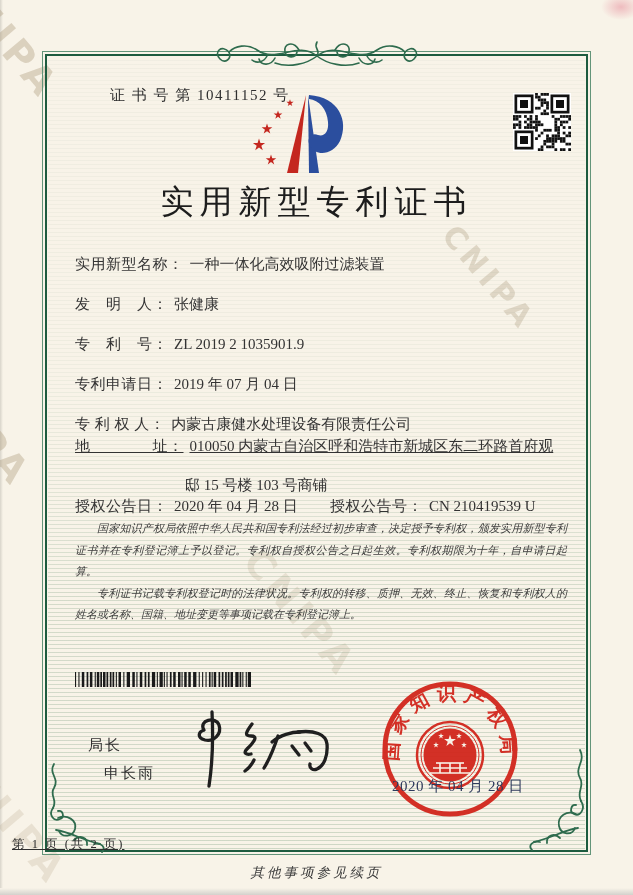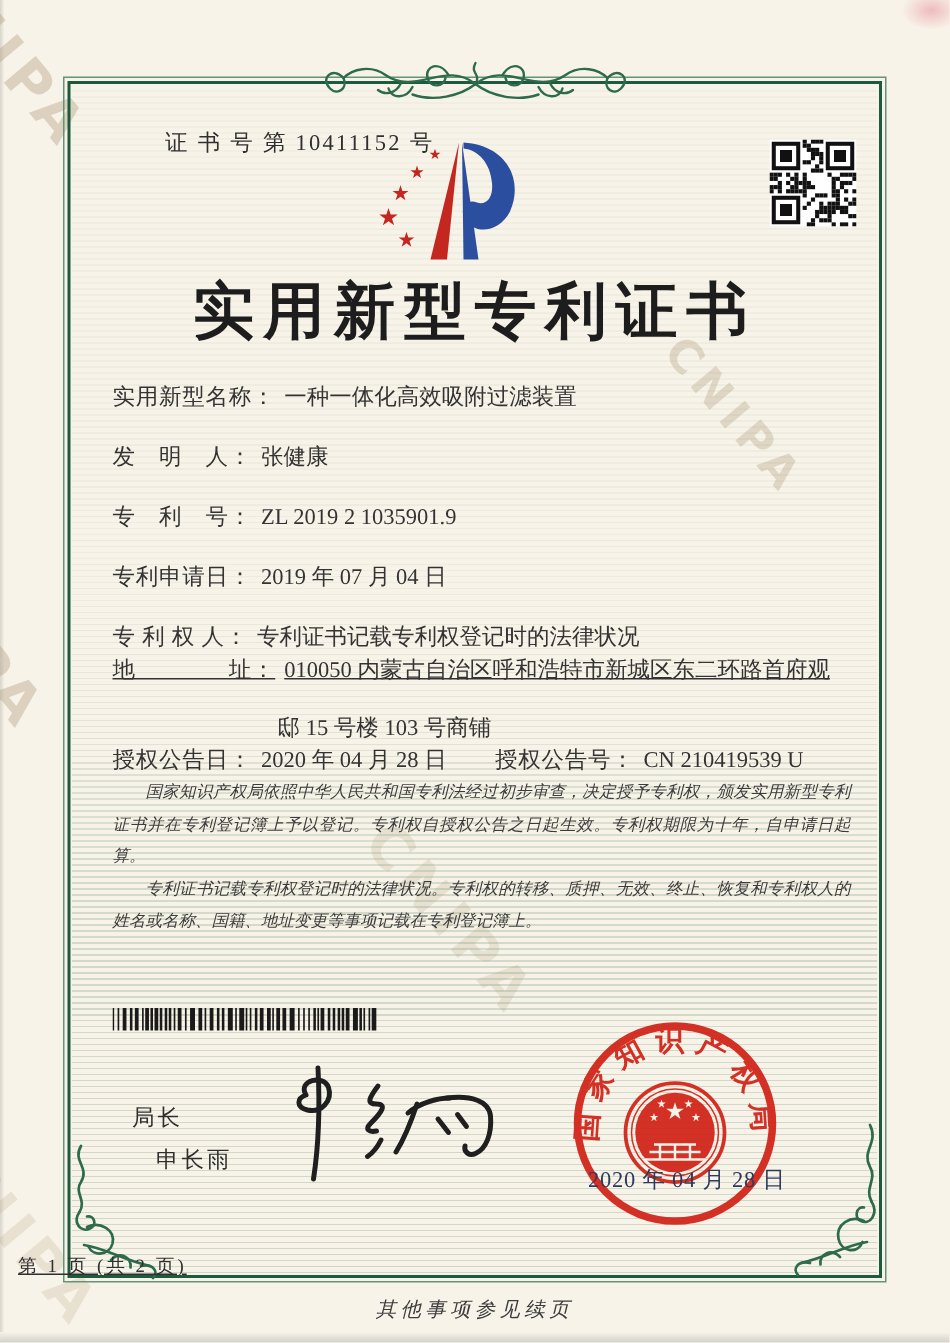--- a/index.html
+++ b/index.html
@@ -25,21 +25,21 @@
   .frame{left:42px;top:51px;width:549px;height:804px;box-sizing:border-box;
     border:1px solid #639479;z-index:2;}
   .frame-inner{position:absolute;inset:2px;border:2.5px solid #1d5b3f;}
   .pattern{left:48px;top:58px;width:537px;height:791px;z-index:2;
     background:repeating-linear-gradient(0deg,rgba(122,158,128,.38) 0 1px,rgba(122,158,128,0) 1px 4px);
     -webkit-mask-image:linear-gradient(180deg,rgba(0,0,0,.14) 0%,rgba(0,0,0,.2) 40%,rgba(0,0,0,.75) 68%,rgba(0,0,0,.85) 100%);
     mask-image:linear-gradient(180deg,rgba(0,0,0,.14) 0%,rgba(0,0,0,.2) 40%,rgba(0,0,0,.75) 68%,rgba(0,0,0,.85) 100%);}
   .orn{z-index:3;}
   
   .cert-no{left:75px;top:86px;font-size:15px;letter-spacing:1.5px;z-index:4;margin-left:35px;}
-  .title{left:0;right:0;top:180px;text-align:center;font-size:41px;font-weight:700;
+  .title{left:0;right:0;top:180px;text-align:center;font-size:33px;font-weight:400;
     letter-spacing:6px;color:#1d1d1d;z-index:4;}
   .frow{left:75px;font-size:15px;z-index:4;white-space:nowrap;color:#333;}
   .frow .lab{letter-spacing:.5px;margin-right:6px;}
   .addr2{left:185px;}
   .g2{position:absolute;left:255px;top:0;white-space:nowrap;}
   .paras{left:75px;top:518px;width:492px;font-size:11px;line-height:21.5px;
     font-style:italic;text-align:justify;color:#3c3c3c;z-index:4;}
   .paras p{margin:0;text-indent:2em;}
   .barcode{left:75px;top:672px;z-index:4;}
   .sig-label{left:88px;font-size:15px;letter-spacing:2px;z-index:4;}
@@ -264,21 +264,21 @@
 <div class="abs frow" style="top:295px;">
   <span class="lab">发　明　人：</span><span>张健康</span>
 </div>
 <div class="abs frow" style="top:335px;">
   <span class="lab">专　利　号：</span><span>ZL 2019 2 1035901.9</span>
 </div>
 <div class="abs frow" style="top:375px;">
   <span class="lab">专利申请日：</span><span>2019 年 07 月 04 日</span>
 </div>
 <div class="abs frow" style="top:415px;">
-  <span class="lab">专 利 权 人：</span><span>专利证书记载专利权登记时的法律状况</span>
+  <span class="lab">专 利 权 人：</span><span>内蒙古康健水处理设备有限责任公司</span>
 </div>
 <div class="abs frow" style="top:437px;text-decoration:underline;">
   <span class="lab">地　　　　址：</span><span>010050 内蒙古自治区呼和浩特市新城区东二环路首府观</span>
 </div>
 <div class="abs frow addr2" style="top:476px;">
   <span>邸 15 号楼 103 号商铺</span>
 </div>
 <div class="abs frow" style="top:497px;">
   <span class="lab">授权公告日：</span><span>2020 年 04 月 28 日</span>
   <span class="g2">

